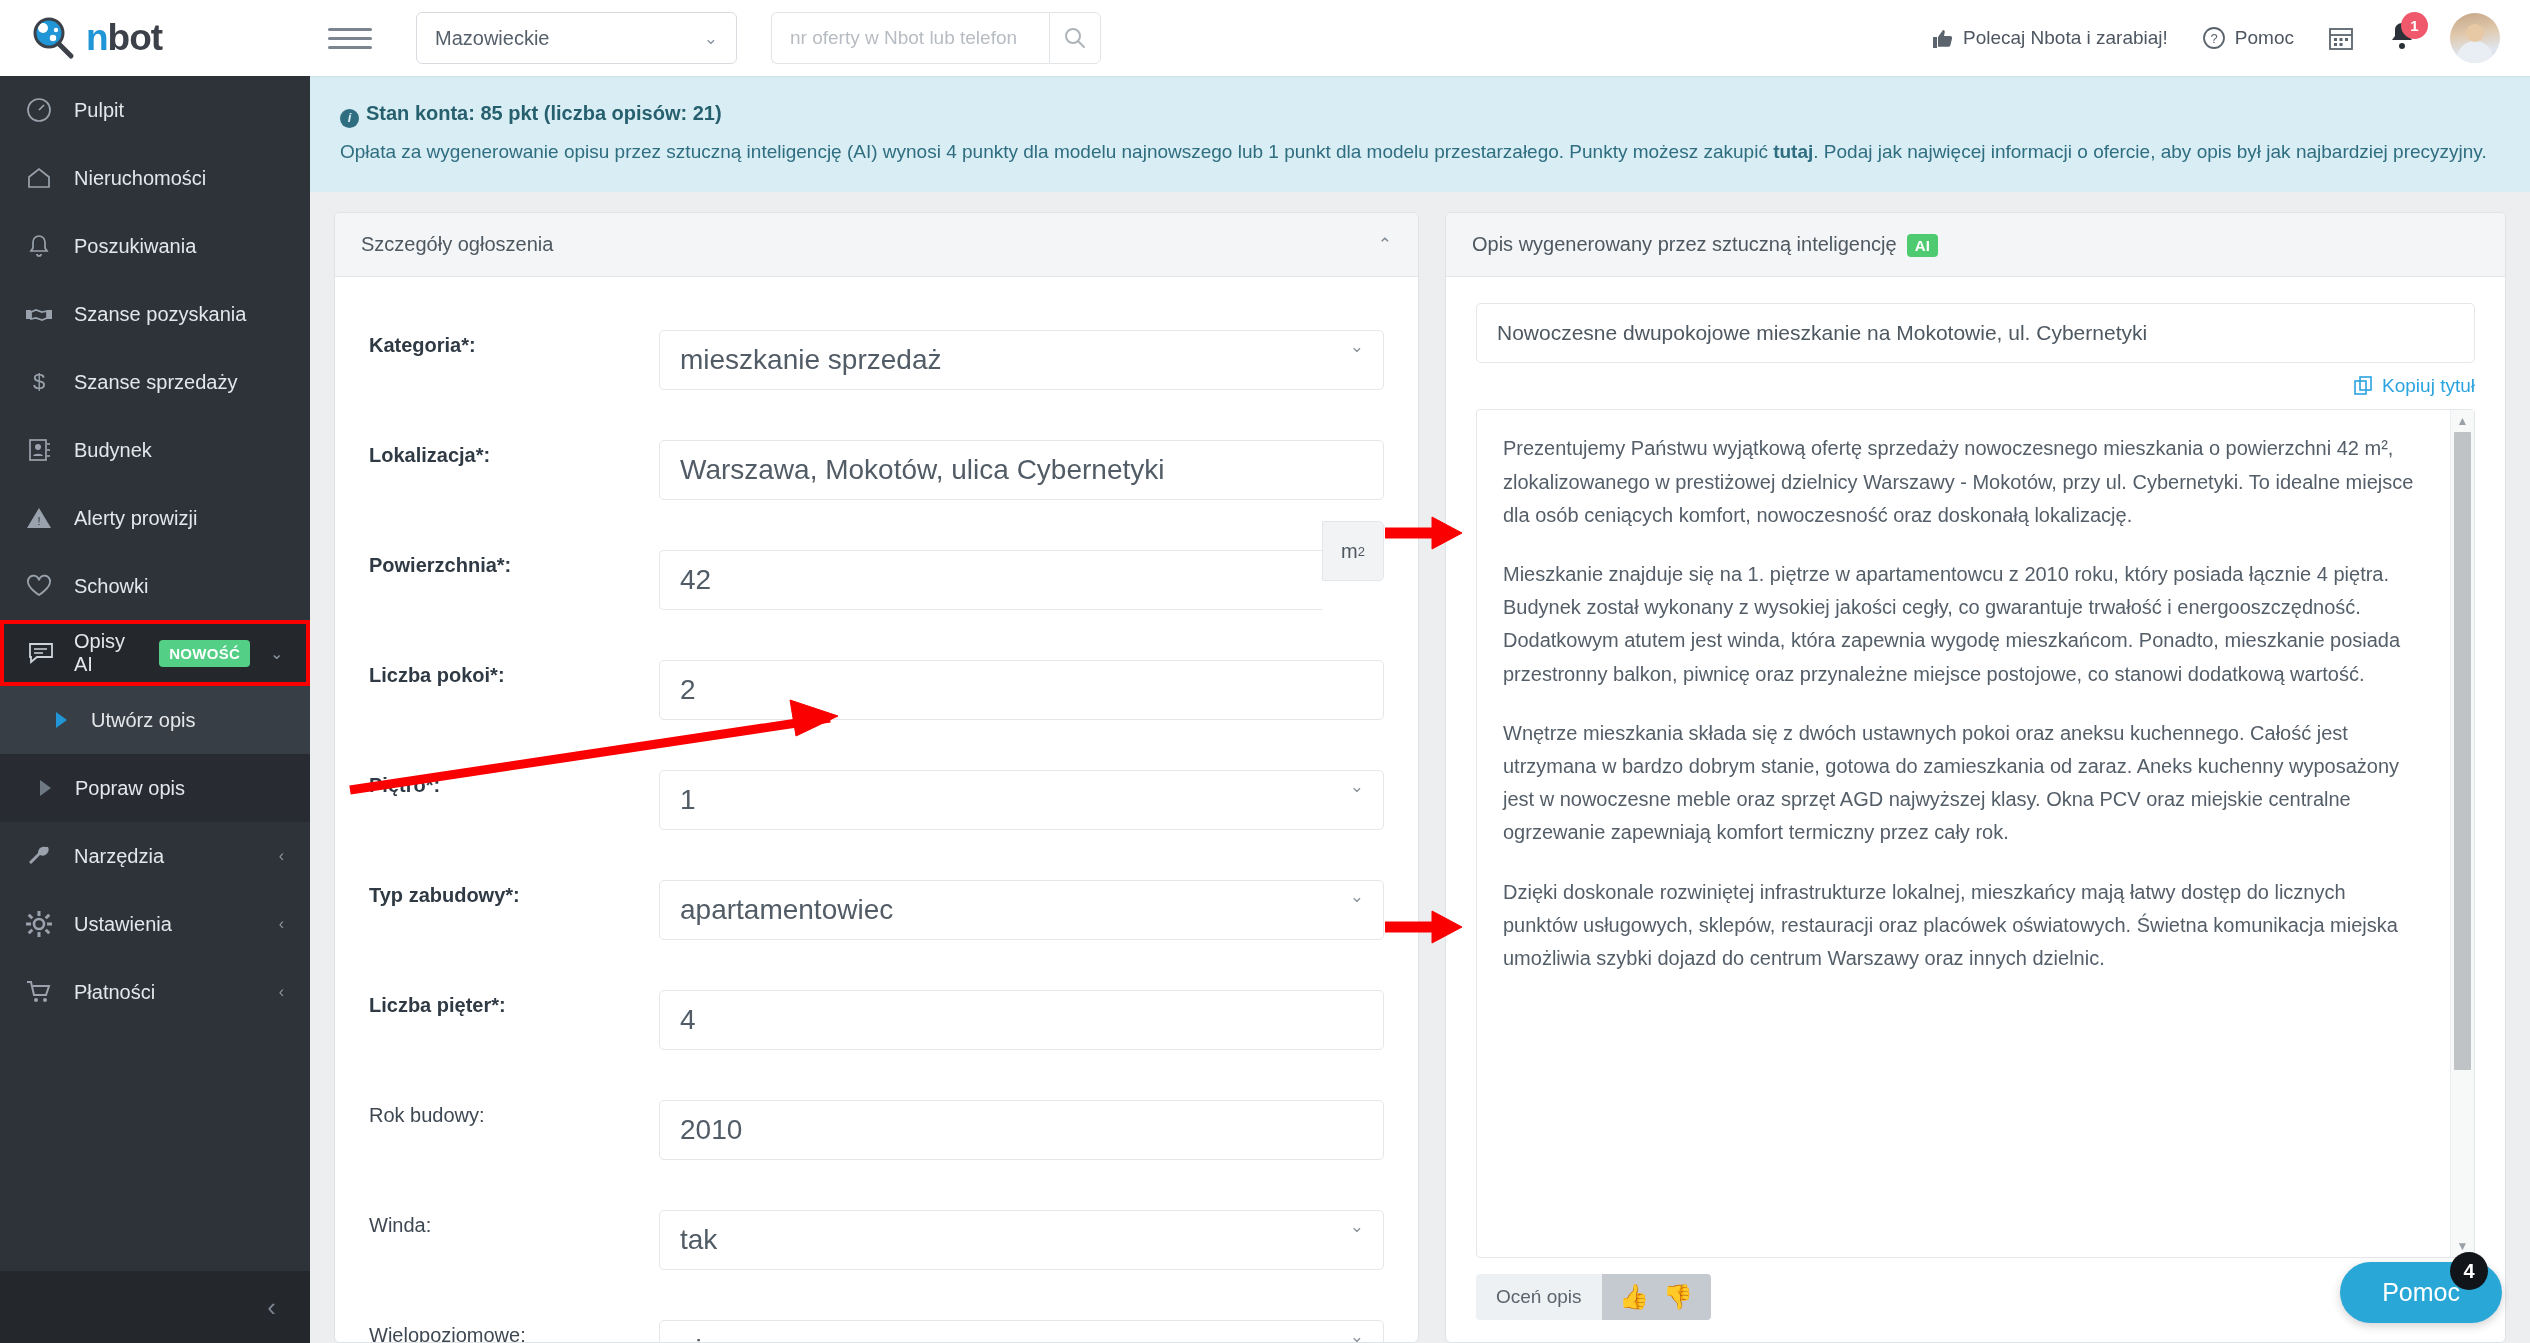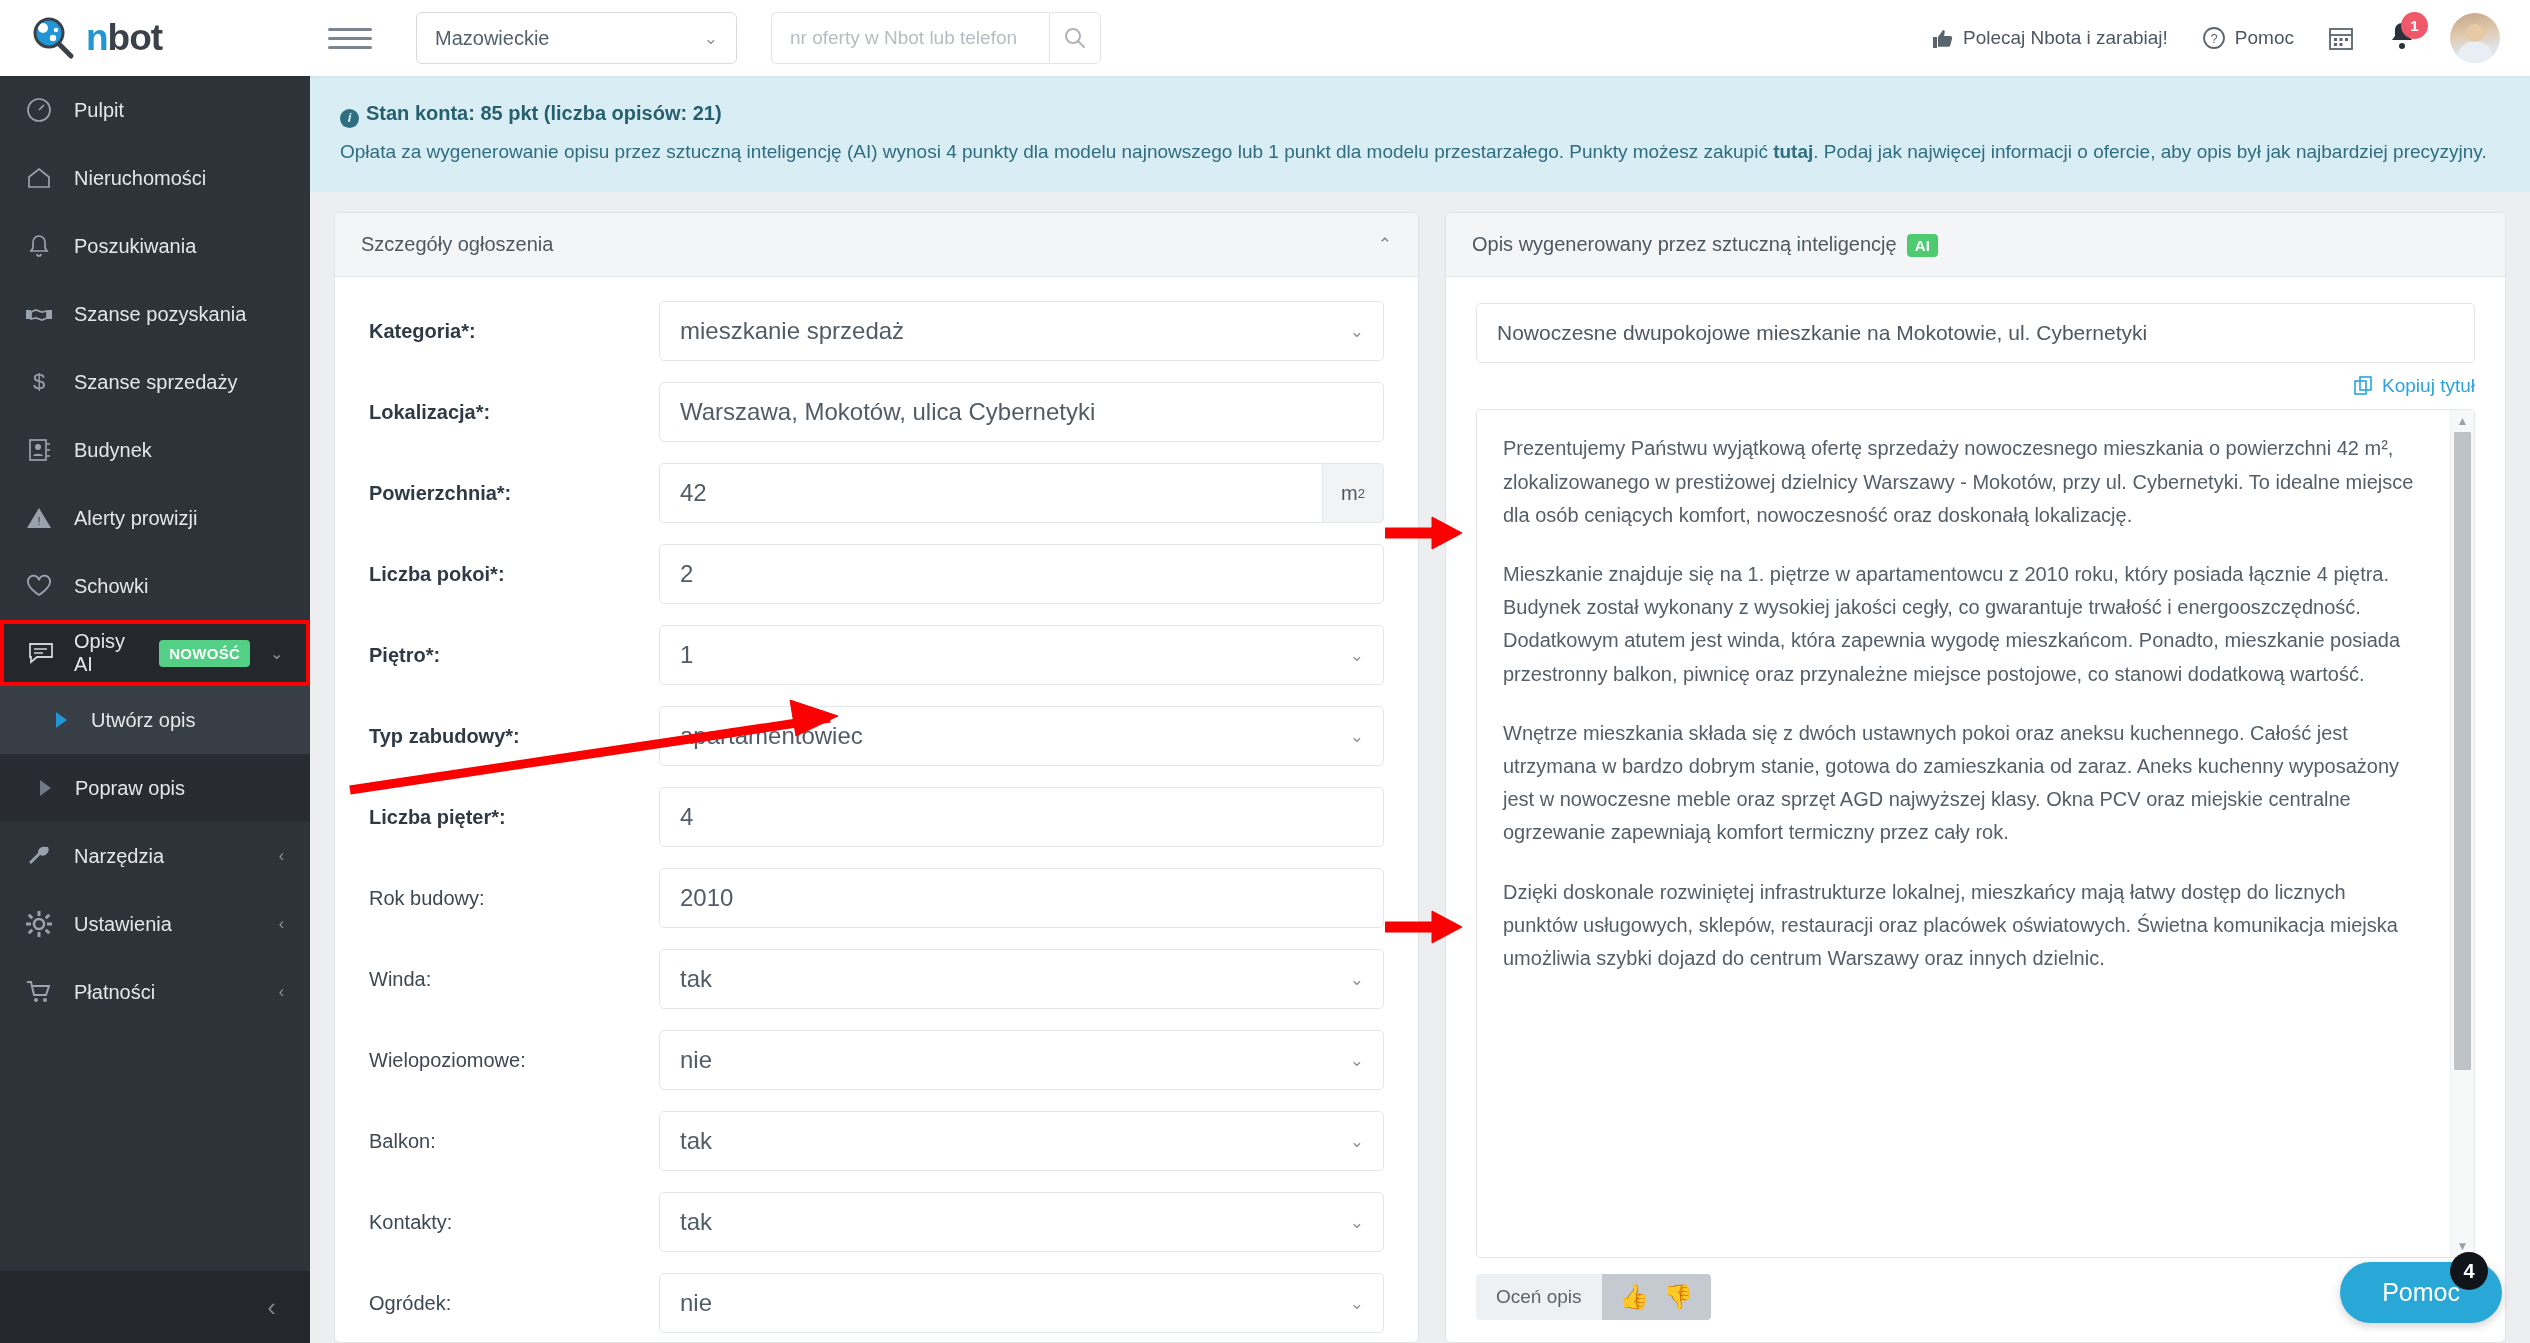--- a/index.html
+++ b/index.html
@@ -130,22 +130,22 @@
 
   
   .left-card { flex: 0 0 1085px; max-width: 1085px; }
   .form-body { padding: 24px 34px 10px 34px; overflow: hidden; flex: 1 1 auto; }
   .frow { display: flex; align-items: center; margin-bottom: 21px; }
   .flabel { width: 290px; flex: 0 0 290px; font-size: 20px; color: #3e4852; }
   .flabel.req { font-weight: bold; color: #2f3a44; }
   .fctrl { flex: 1 1 auto; position: relative; }
   .finput, .fselect {
     width: 100%; height: 60px; border: 1px solid #e4e7ea; border-radius: 5px;
-    padding: 0 20px; font-size: 24px; color: #525c66; background: #fff;
-    font-family: "Liberation Sans", sans-serif; outline: none;
+    padding: 0 20px; font-size: 28px; color: #525c66; background: #fff;
+    font-family: "Liberation Sans", sans-serif; outline: none; margin-top: 29px;
   }
   .fselect {
     appearance: none; -webkit-appearance: none;
     display: flex; align-items: center; cursor: pointer;
   }
   .fselect-arrow { position: absolute; right: 20px; top: 50%; transform: translateY(-50%); color: #8b949d; font-size: 17px; pointer-events: none; }
   .with-unit { display: flex; }
   .with-unit .finput { border-radius: 5px 0 0 5px; border-right: none; }
   .unit-box {
     width: 62px; flex: 0 0 62px; height: 60px; border: 1px solid #e4e7ea; border-radius: 0 5px 5px 0;

